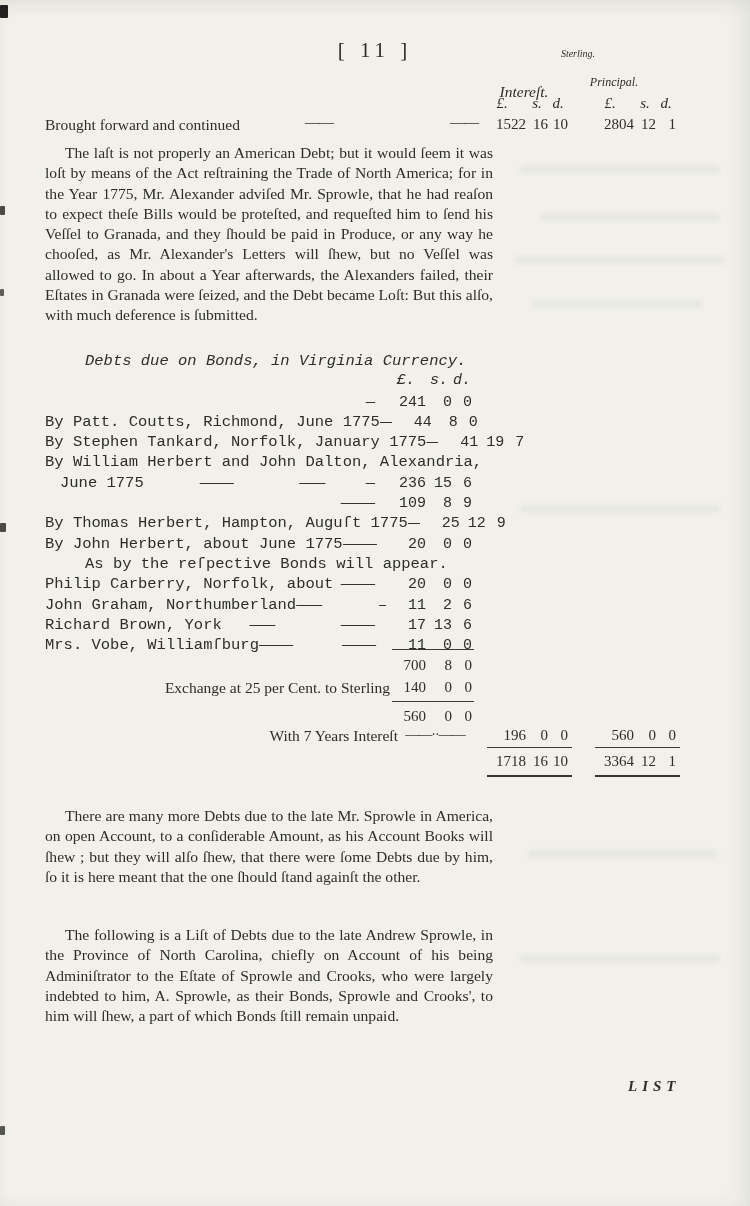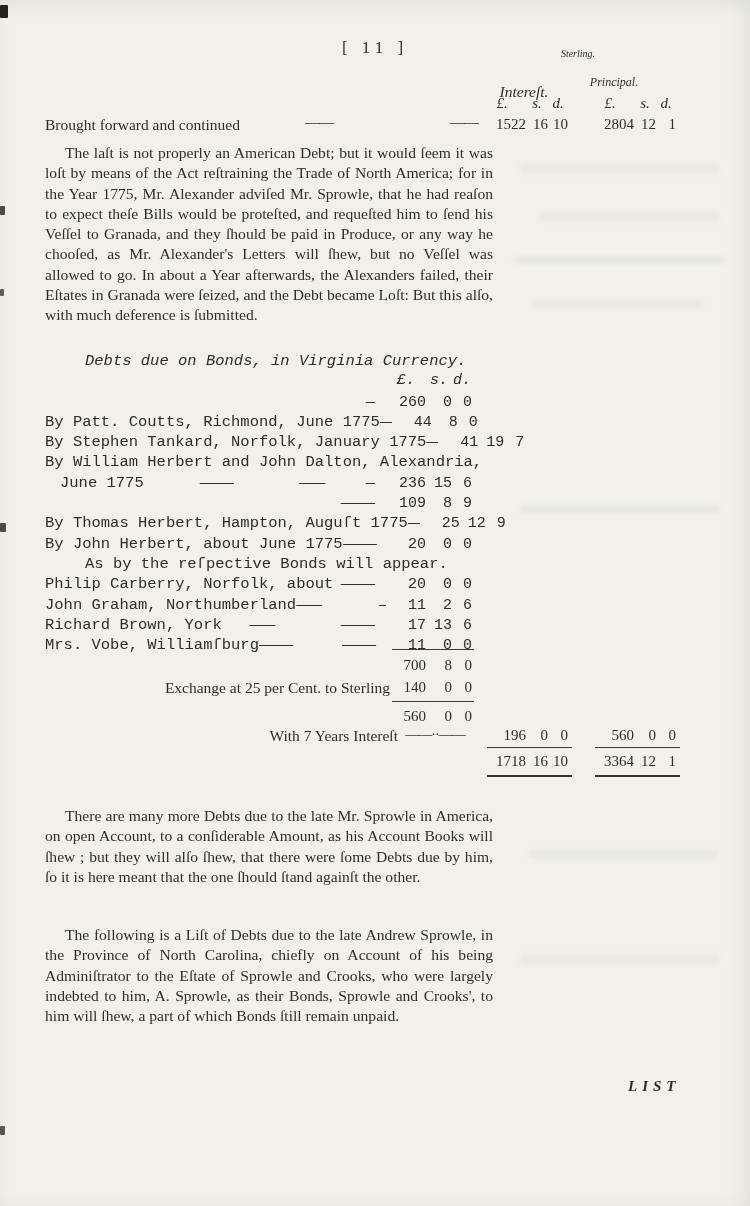--- a/index.html
+++ b/index.html
@@ -1,21 +1,21 @@
 <!DOCTYPE html>
 <html><head>
 <meta charset="utf-8">
 <style>
   html,body{margin:0;padding:0;background:#e6e7e1;}
   .page{position:relative;width:750px;height:1206px;background:#f1f1ea;
         font-family:"Liberation Serif","DejaVu Serif",serif;color:#2e2d28;
         overflow:hidden;
         box-shadow:inset -10px 0 18px rgba(60,60,50,.05), inset 0 8px 14px rgba(60,60,50,.04);}
   .abs{position:absolute;}
-  .pageno{left:300px;top:38px;width:150px;text-align:center;font-size:17px;letter-spacing:5px;}
+  .pageno{left:300px;top:38px;width:150px;text-align:center;font-size:21px;letter-spacing:5px;}
   .sterling{left:478px;top:48px;width:200px;text-align:center;font-size:10px;font-style:italic;}
   .hdr-int{left:478px;top:75px;width:92px;text-align:center;font-size:15.5px;font-style:italic;margin-top:8px;}
   .hdr-pri{left:568px;top:75px;width:92px;text-align:center;font-size:12px;font-style:italic;}
   .money{display:flex;font-size:15px;}
   .money span{display:block;text-align:right;white-space:nowrap;}
   .money .l{width:40px}.money .s{width:26px}.money .d{width:20px}
   .money.wide .l{width:48px}.money.wide .s{width:22px}.money.wide .d{width:20px}
   .money.hdr span{text-align:center;font-style:italic;}
   .col-va{left:386px}.col-int{left:478px}.col-pri{left:586px}
   .bf-label{left:45px;top:116px;font-size:15.5px;}
@@ -99,21 +99,21 @@
       <span class="money hdr">
         <span class="l">£.</span>
         <span class="s">s.</span>
         <span class="d">d.</span>
       </span>
     </div>
 
     <div class="brow">
       <span class="fill">—</span>
       <span class="money">
-        <span class="l">260</span>
+        <span class="l">241</span>
           <span class="s">0</span>
           <span class="d">0</span>
       </span>
     </div>
     <div class="brow">
       <span class="lbl">By Patt. Coutts, Richmond, June 1775</span>
       <span class="fill">———</span>
       <span class="money">
         <span class="l">44</span>
           <span class="s">8</span>

